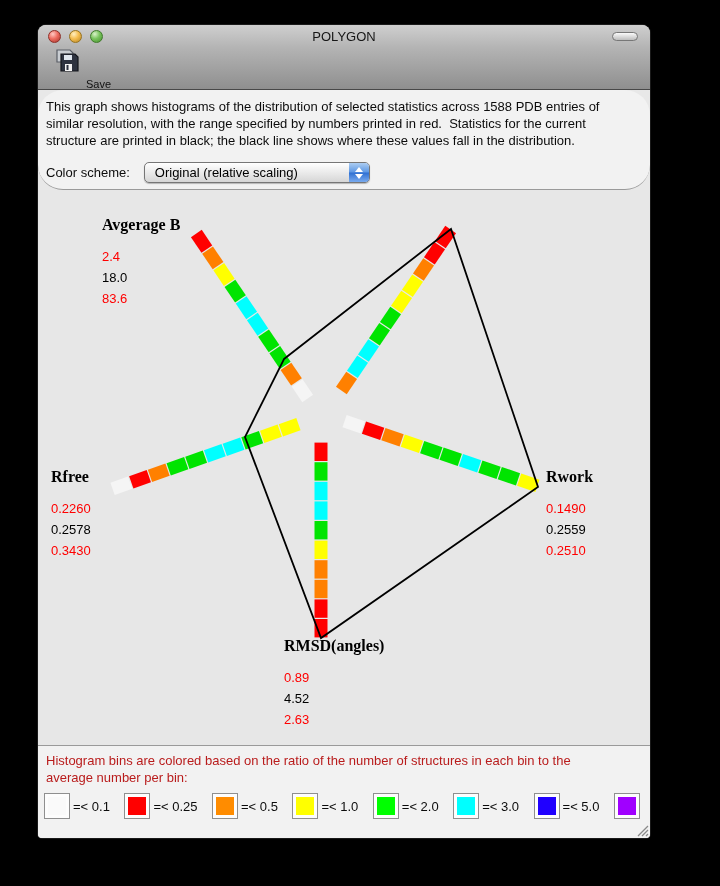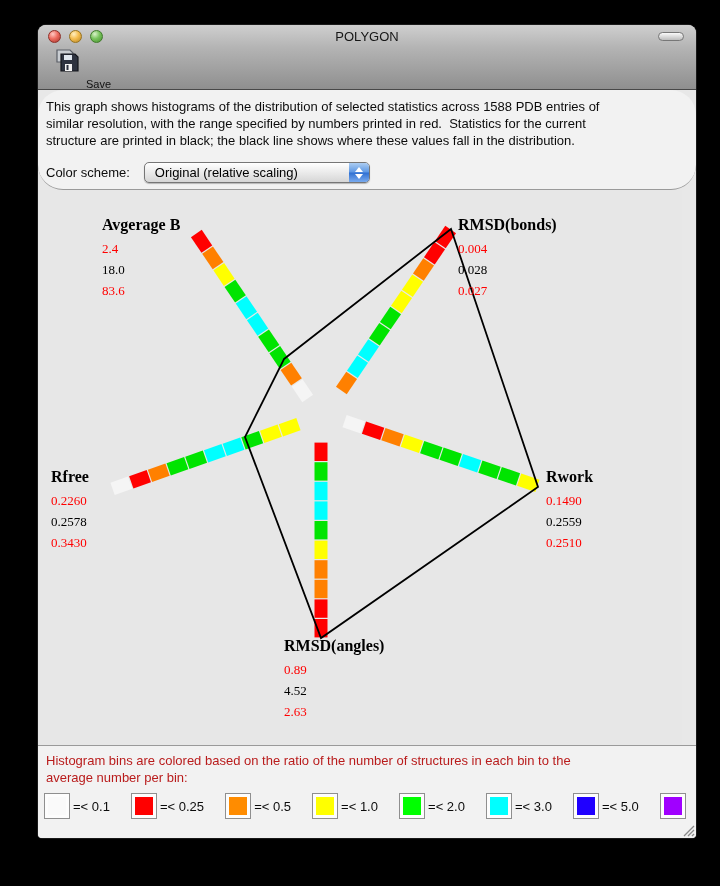--- a/index.html
+++ b/index.html
@@ -1,19 +1,19 @@
 <!DOCTYPE html>
 <html><head>
 <meta charset="utf-8">
 <style>
   html,body{margin:0;padding:0;background:#000;}
   body{width:720px;height:886px;position:relative;font-family:"Liberation Sans",sans-serif;}
   .window{position:absolute;left:38px;top:25px;width:612px;height:813px;
     border-radius:8px 8px 4px 4px;overflow:hidden;background:#e8e8e8;
-    box-shadow:0 0 0 1px #1a1a1a;padding-left:46px;}
+    box-shadow:0 0 0 1px #1a1a1a;}
   
   .chrome{position:absolute;left:0;top:0;width:100%;height:65px;
     background:linear-gradient(#cfcfcf,#b4b4b4 35%,#8f8f8f);
     border-bottom:1px solid #484848;box-sizing:border-box;}
   .titlebar{position:absolute;left:0;top:0;width:100%;height:22px;}
   .title{position:absolute;left:0;right:0;top:4px;text-align:center;font-size:13px;color:#161616;}
   .lights{position:absolute;left:10px;top:5px;display:flex;gap:8px;}
   .light{width:13px;height:13px;border-radius:50%;box-sizing:border-box;}
   .light.red{background:radial-gradient(circle at 35% 28%,#ffc9c2,#ee6c60 45%,#a83a31 95%);border:1px solid #8e2f28;}
   .light.yellow{background:radial-gradient(circle at 35% 28%,#ffefc2,#f5bd4f 45%,#b98a2c 95%);border:1px solid #97731f;}
@@ -34,21 +34,21 @@
   .popup .ptext{position:absolute;left:10px;top:2px;font-size:13px;color:#000;}
   .popup .pcap{position:absolute;right:0;top:0;width:20px;height:19px;border-radius:0 4px 4px 0;
     background:linear-gradient(#accdf2,#5e98e4 48%,#3070d2 52%,#78aaee);display:flex;flex-direction:column;
     align-items:center;justify-content:center;gap:2px;}
   .arrow-up{width:0;height:0;border-left:4px solid transparent;border-right:4px solid transparent;border-bottom:5px solid #fff;}
   .arrow-down{width:0;height:0;border-left:4px solid transparent;border-right:4px solid transparent;border-top:5px solid #fff;}
   
   .plot{position:absolute;left:0;top:165px;width:644px;height:555px;background:#e7e7e7;}
   .axis-block{position:absolute;}
   .axis-title{font-family:"Liberation Serif",serif;font-weight:bold;font-size:16px;color:#000;}
-  .axis-vals{font-family:Liberation Serif, serif;font-size:13px;line-height:21px;margin-top:4px;}
+  .axis-vals{font-family:Liberation Sans, sans-serif;font-size:13px;line-height:21px;margin-top:12px;}
   .v-red{color:#ff0000;}
   .v-black{color:#000;}
   
   .legend{position:absolute;left:0;top:720px;width:100%;height:93px;background:#f2f2f2;
     border-top:1px solid #9a9a9a;box-sizing:border-box;}
   .legend-lines{position:absolute;left:8px;top:6px;font-size:13px;color:#b91c1c;line-height:17px;}
   .legend-lines div{white-space:pre;}
   .bins{position:absolute;left:6px;right:10px;top:47px;display:flex;align-items:center;justify-content:space-between;}
   .bin-pair{display:flex;align-items:center;}
   .swatch{width:26px;height:26px;border:1px solid #8f8f8f;background:#fdfdfd;box-sizing:border-box;
@@ -163,28 +163,20 @@
 
     <div class="axis-block" style="left:64px;top:26px;">
       <div class="axis-title">Avgerage B</div>
       <div class="axis-vals">
         <div class="v-red">2.4</div>
         <div class="v-black">18.0</div>
         <div class="v-red">83.6</div>
       </div>
     </div>
 
-    <div class="axis-block" style="left:420px;top:26px;">
-      <div class="axis-title">RMSD(bonds)</div>
-      <div class="axis-vals">
-        <div class="v-red">0.004</div>
-        <div class="v-black">0.028</div>
-        <div class="v-red">0.027</div>
-      </div>
-    </div>
 
     <div class="axis-block" style="left:508px;top:278px;">
       <div class="axis-title">Rwork</div>
       <div class="axis-vals">
         <div class="v-red">0.1490</div>
         <div class="v-black">0.2559</div>
         <div class="v-red">0.2510</div>
       </div>
     </div>
 

